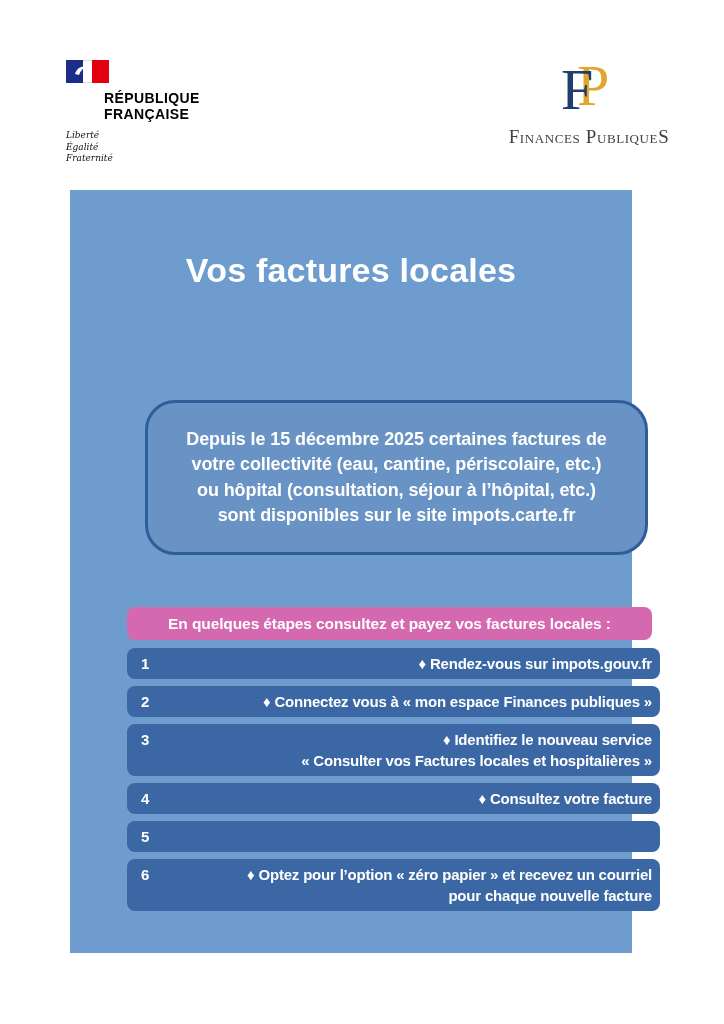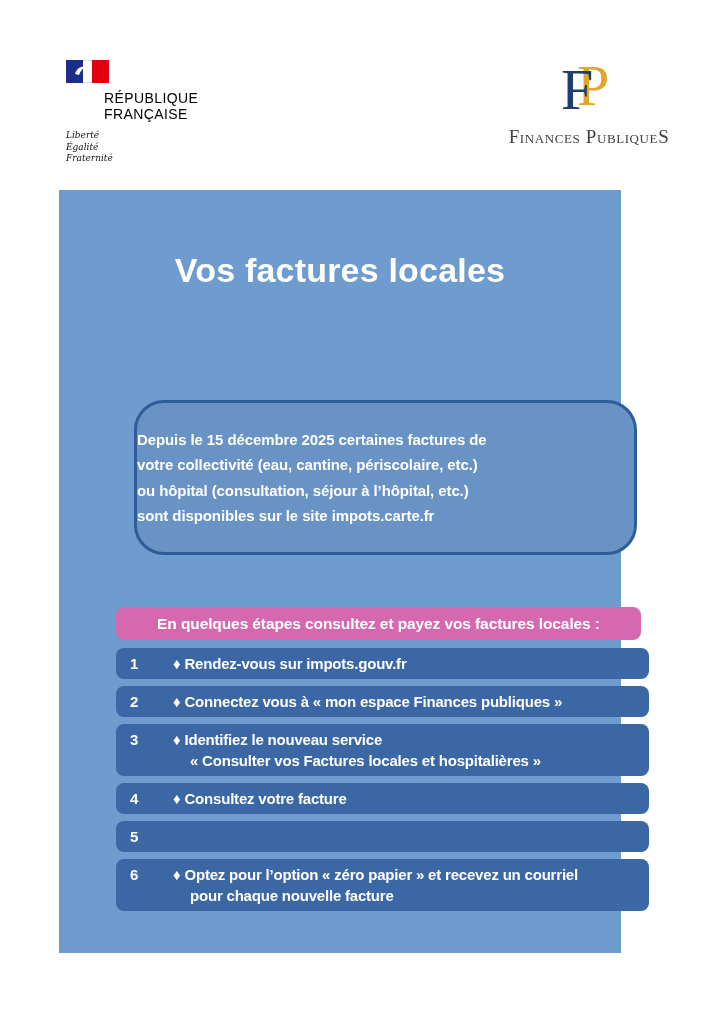--- a/index.html
+++ b/index.html
@@ -7,50 +7,50 @@
 
   .page { position:relative; width:724px; height:1024px; background:#fff; overflow:hidden; }
 
   
   .rf-block { position:absolute; left:66px; top:60px; }
   .flag { display:flex; width:44px; height:23px; margin-bottom:7px; }
   .flag .f-blue { position:relative; width:17px; background:#1B2D87; }
   .flag .f-white { width:9px; background:#fff; border-top:1px solid #ddd; border-bottom:1px solid #ddd; box-sizing:border-box; }
   .flag .f-red { width:17px; background:#E1000F; }
   .flag svg { position:absolute; right:-4px; top:4px; }
-  .rf-name { font-weight:400; font-size:14px; line-height:16px; letter-spacing:0.4px; color:#000;padding-left:38px; }
+  .rf-name { font-weight:700; font-size:14px; line-height:16px; letter-spacing:0.4px; color:#000;padding-left:38px; }
   .rf-motto { margin-top:8px; font-family:"DejaVu Serif", serif; font-style:italic; font-size:9px; line-height:11.5px; color:#111; }
 
   
   .fp-block { position:absolute; left:505px; top:56px; width:168px; text-align:center; }
   .fp-monogram { position:relative; height:64px; width:60px; margin:0 auto; font-family:"Liberation Serif", serif; }
   .fp-monogram .p { position:absolute; left:18px; top:0; font-size:58px; line-height:60px; color:#E2A62C; font-weight:400; }
   .fp-monogram .f { position:absolute; left:2px; top:4px; font-size:58px; line-height:60px; color:#1F3E6F; font-weight:400; }
   .fp-wordmark { margin-top:6px; font-family:"Liberation Serif", serif; font-variant:small-caps; font-size:19px; letter-spacing:0.6px; color:#404040; white-space:nowrap; }
 
   
-  .panel { position:absolute; left:59px; top:190px; width:562px; height:763px; background:var(--panel-blue,#6F9CCE); }
+  .panel { position:absolute; left:70px; top:190px; width:562px; height:763px; background:var(--panel-blue,#6F9CCE); }
 
   .title { position:absolute; top:58px; left:0; right:0; text-align:center; color:#fff;
            font-weight:700; font-size:34px; line-height:45px; letter-spacing:0.2px; }
 
   .intro-box { position:absolute; left:75px; top:210px; width:503px; height:155px; box-sizing:border-box;
                background:var(--box-fill,#6893C4); border:3px solid var(--box-border,#2E5D99); border-radius:30px;
                display:flex; flex-direction:column; justify-content:center; }
-  .intro-line { color:#fff; font-weight:700; font-size:15px; line-height:25.5px; letter-spacing:-0.1px; }
+  .intro-line { text-align:center; color:#fff; font-weight:700; font-size:18px; line-height:25.5px; letter-spacing:-0.1px; }
 
   .banner { position:absolute; left:57px; top:417px; width:525px; height:33px;
             background:var(--pink,#D569AF); border-radius:8px;
             color:#fff; font-weight:700; font-size:15.5px; line-height:33px; text-align:center; letter-spacing:-0.1px; }
 
   .steps { position:absolute; left:57px; top:458px; width:533px; display:flex; flex-direction:column; gap:7px; }
   .step { background:var(--bar-blue,#3B67A5); border-radius:8px; display:flex; align-items:flex-start;
           padding:5px 8px 5px 0; color:#fff; font-weight:700; font-size:15px; line-height:21px; letter-spacing:-0.2px; }
   .step-num { flex:none; width:57px; padding-left:14px; box-sizing:border-box; }
-  .step-body { flex:1; min-width:0; }
+  .step-body { flex:1; min-width:0;text-align:right; }
   .step-line.cont { padding-left:17px; }
   .bullet { margin-right:4px; }
 </style>
 </head>
 <body>
 
 <div class="page">
 
   <div class="rf-block">
     <span class="flag">

